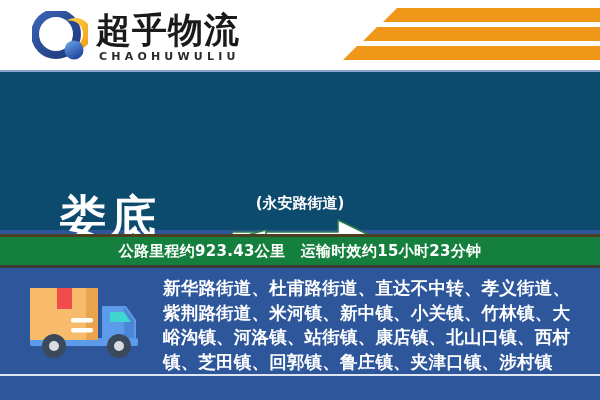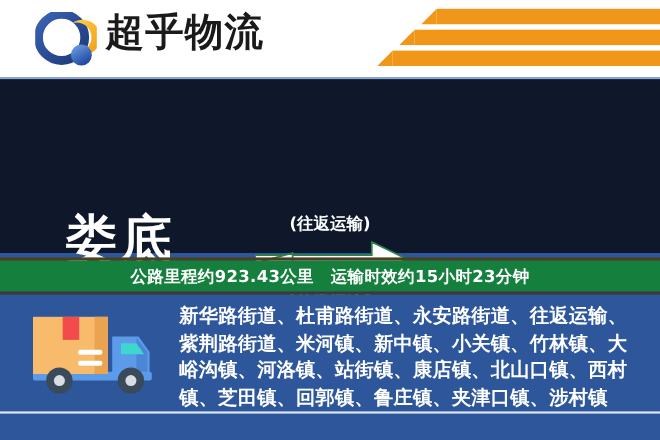--- a/index.html
+++ b/index.html
@@ -50,21 +50,21 @@
     border-color:transparent transparent #f0971a transparent;
   }
   .hdr-rule{
     position:absolute;left:0;top:70px;width:600px;height:2px;
     background:#8aa4cd;
   }
 
   
   .route{
     position:absolute;left:0;top:72px;width:600px;height:158px;
-    background:#0f172a;
+    background:#0c4a6e;
   }
   .city{
     position:absolute;top:122px;
     font-family:"DejaVu Sans","Liberation Sans",sans-serif;
     font-size:46px;font-weight:bold;color:#ffffff;
     letter-spacing:4px;line-height:46px;white-space:nowrap;
   }
   .city.left{left:60px;}
   .city.right{left:400px;}
 
@@ -150,34 +150,35 @@
             <stop offset="100%" stop-color="#f09a12"></stop>
           </linearGradient>
         </defs>
         <circle cx="24" cy="23" r="21" fill="none" stroke="url(#ringGrad)" stroke-width="8"></circle>
         <path d="M34 10 A16 16 0 1 1 34 36 A13.5 13.5 0 1 0 34 10 Z" fill="url(#moonGrad)"></path>
         <circle cx="42" cy="39" r="9.5" fill="url(#dotGrad)"></circle>
       </svg>
     </div>
 
     <div class="brand-cn">超乎物流</div>
+    <div class="brand-en">CHAOHUWULIU</div>
 
     <div class="stripes">
       <div class="stripe s1"></div>
       <div class="stripe s2"></div>
       <div class="stripe s3"></div>
     </div>
 
     <div class="hdr-rule"></div>
   </div>
 
   <div class="route">
     <div class="city left">娄底</div>
 
-    <div class="badge-top">(往返运输)</div>
+    <div class="badge-top">(永安路街道)</div>
 
     <div class="arrows">
       <svg width="140" height="36" viewBox="0 0 140 36">
 
         <path d="M0 14 L106 14 L106 2 L139 18 L106 28 L106 20 L0 20 Z" fill="#ffffff" stroke="#2e7d4f" stroke-width="1.6" stroke-linejoin="round"></path>
 
         <path d="M140 22 L34 22 L34 12 L1 21 L34 34 L34 28 L140 28 Z" fill="#ffffff" stroke="#2e7d4f" stroke-width="1.6" stroke-linejoin="round"></path>
       </svg>
     </div>
 
@@ -210,18 +211,18 @@
 
         <path d="M86 32 L100 32 L107 42 L86 42 Z" fill="#3fd6cf"></path>
 
         <circle cx="30" cy="66" r="12" fill="#3b4a5a"></circle>
         <circle cx="30" cy="66" r="5" fill="#d8dde3"></circle>
         <circle cx="95" cy="66" r="12" fill="#3b4a5a"></circle>
         <circle cx="95" cy="66" r="5" fill="#d8dde3"></circle>
       </svg>
     </div>
 
-    <div class="area-text">新华路街道、杜甫路街道、永安路街道、往返运输、紫荆路街道、米河镇、新中镇、小关镇、竹林镇、大峪沟镇、河洛镇、站街镇、康店镇、北山口镇、西村镇、芝田镇、回郭镇、鲁庄镇、夹津口镇、涉村镇</div>
+    <div class="area-text">新华路街道、杜甫路街道、直达不中转、孝义街道、紫荆路街道、米河镇、新中镇、小关镇、竹林镇、大峪沟镇、河洛镇、站街镇、康店镇、北山口镇、西村镇、芝田镇、回郭镇、鲁庄镇、夹津口镇、涉村镇</div>
 
     <div class="foot-rule"></div>
   </div>
 
 </div>
 
 </body></html>

